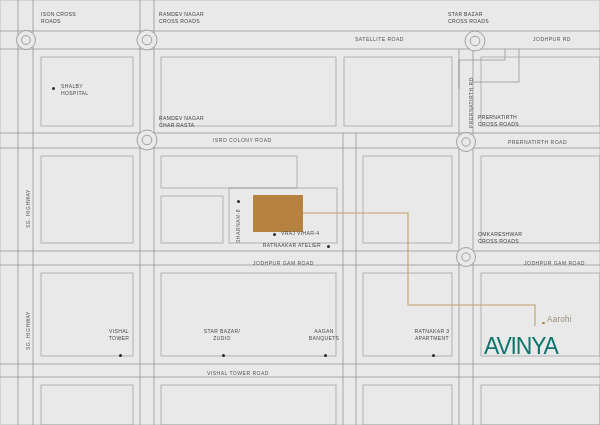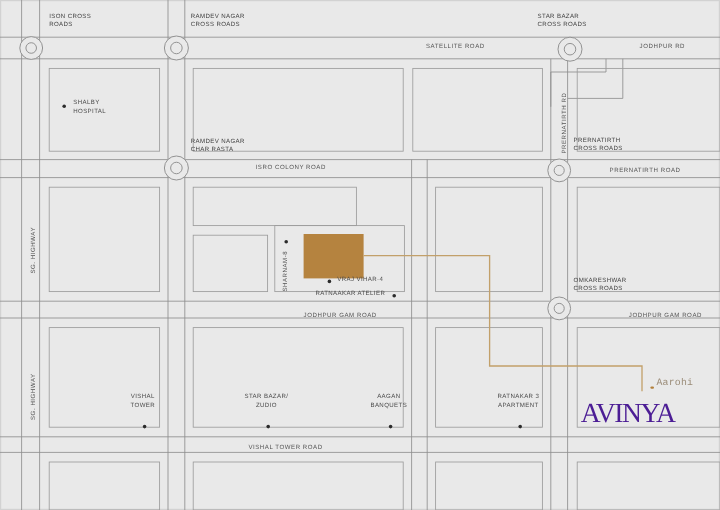--- a/index.html
+++ b/index.html
@@ -67,34 +67,34 @@
     top: 312px;
     width: 112px;
     height: 52px;
     pointer-events: none;
   }
   #brand-logo .avinya-word {
     position: absolute;
     left: 0;
     top: 14px;
     width: 100px;
-    font-family: Liberation Serif, serif;
+    font-family: Liberation Sans, sans-serif;
     font-size: 33px;
     line-height: 33px;
     letter-spacing: -1.2px;
-    color: #4c1d95;
+    color: #0f766e;
     font-weight: 400;
     font-variant: small-caps;
     text-transform: lowercase;
   }
   #brand-logo .aarohi-word {
     position: absolute;
     left: 63px;
     top: 3px;
-    font-family: Liberation Mono, monospace;
+    font-family: Liberation Sans, sans-serif;
     font-size: 8.2px;
     letter-spacing: 0.2px;
     color: #9b8c78;
     font-style: normal;
   }
   #brand-logo .logo-accent {
     position: absolute;
     left: 58px;
     top: 9.5px;
     width: 2.6px;

